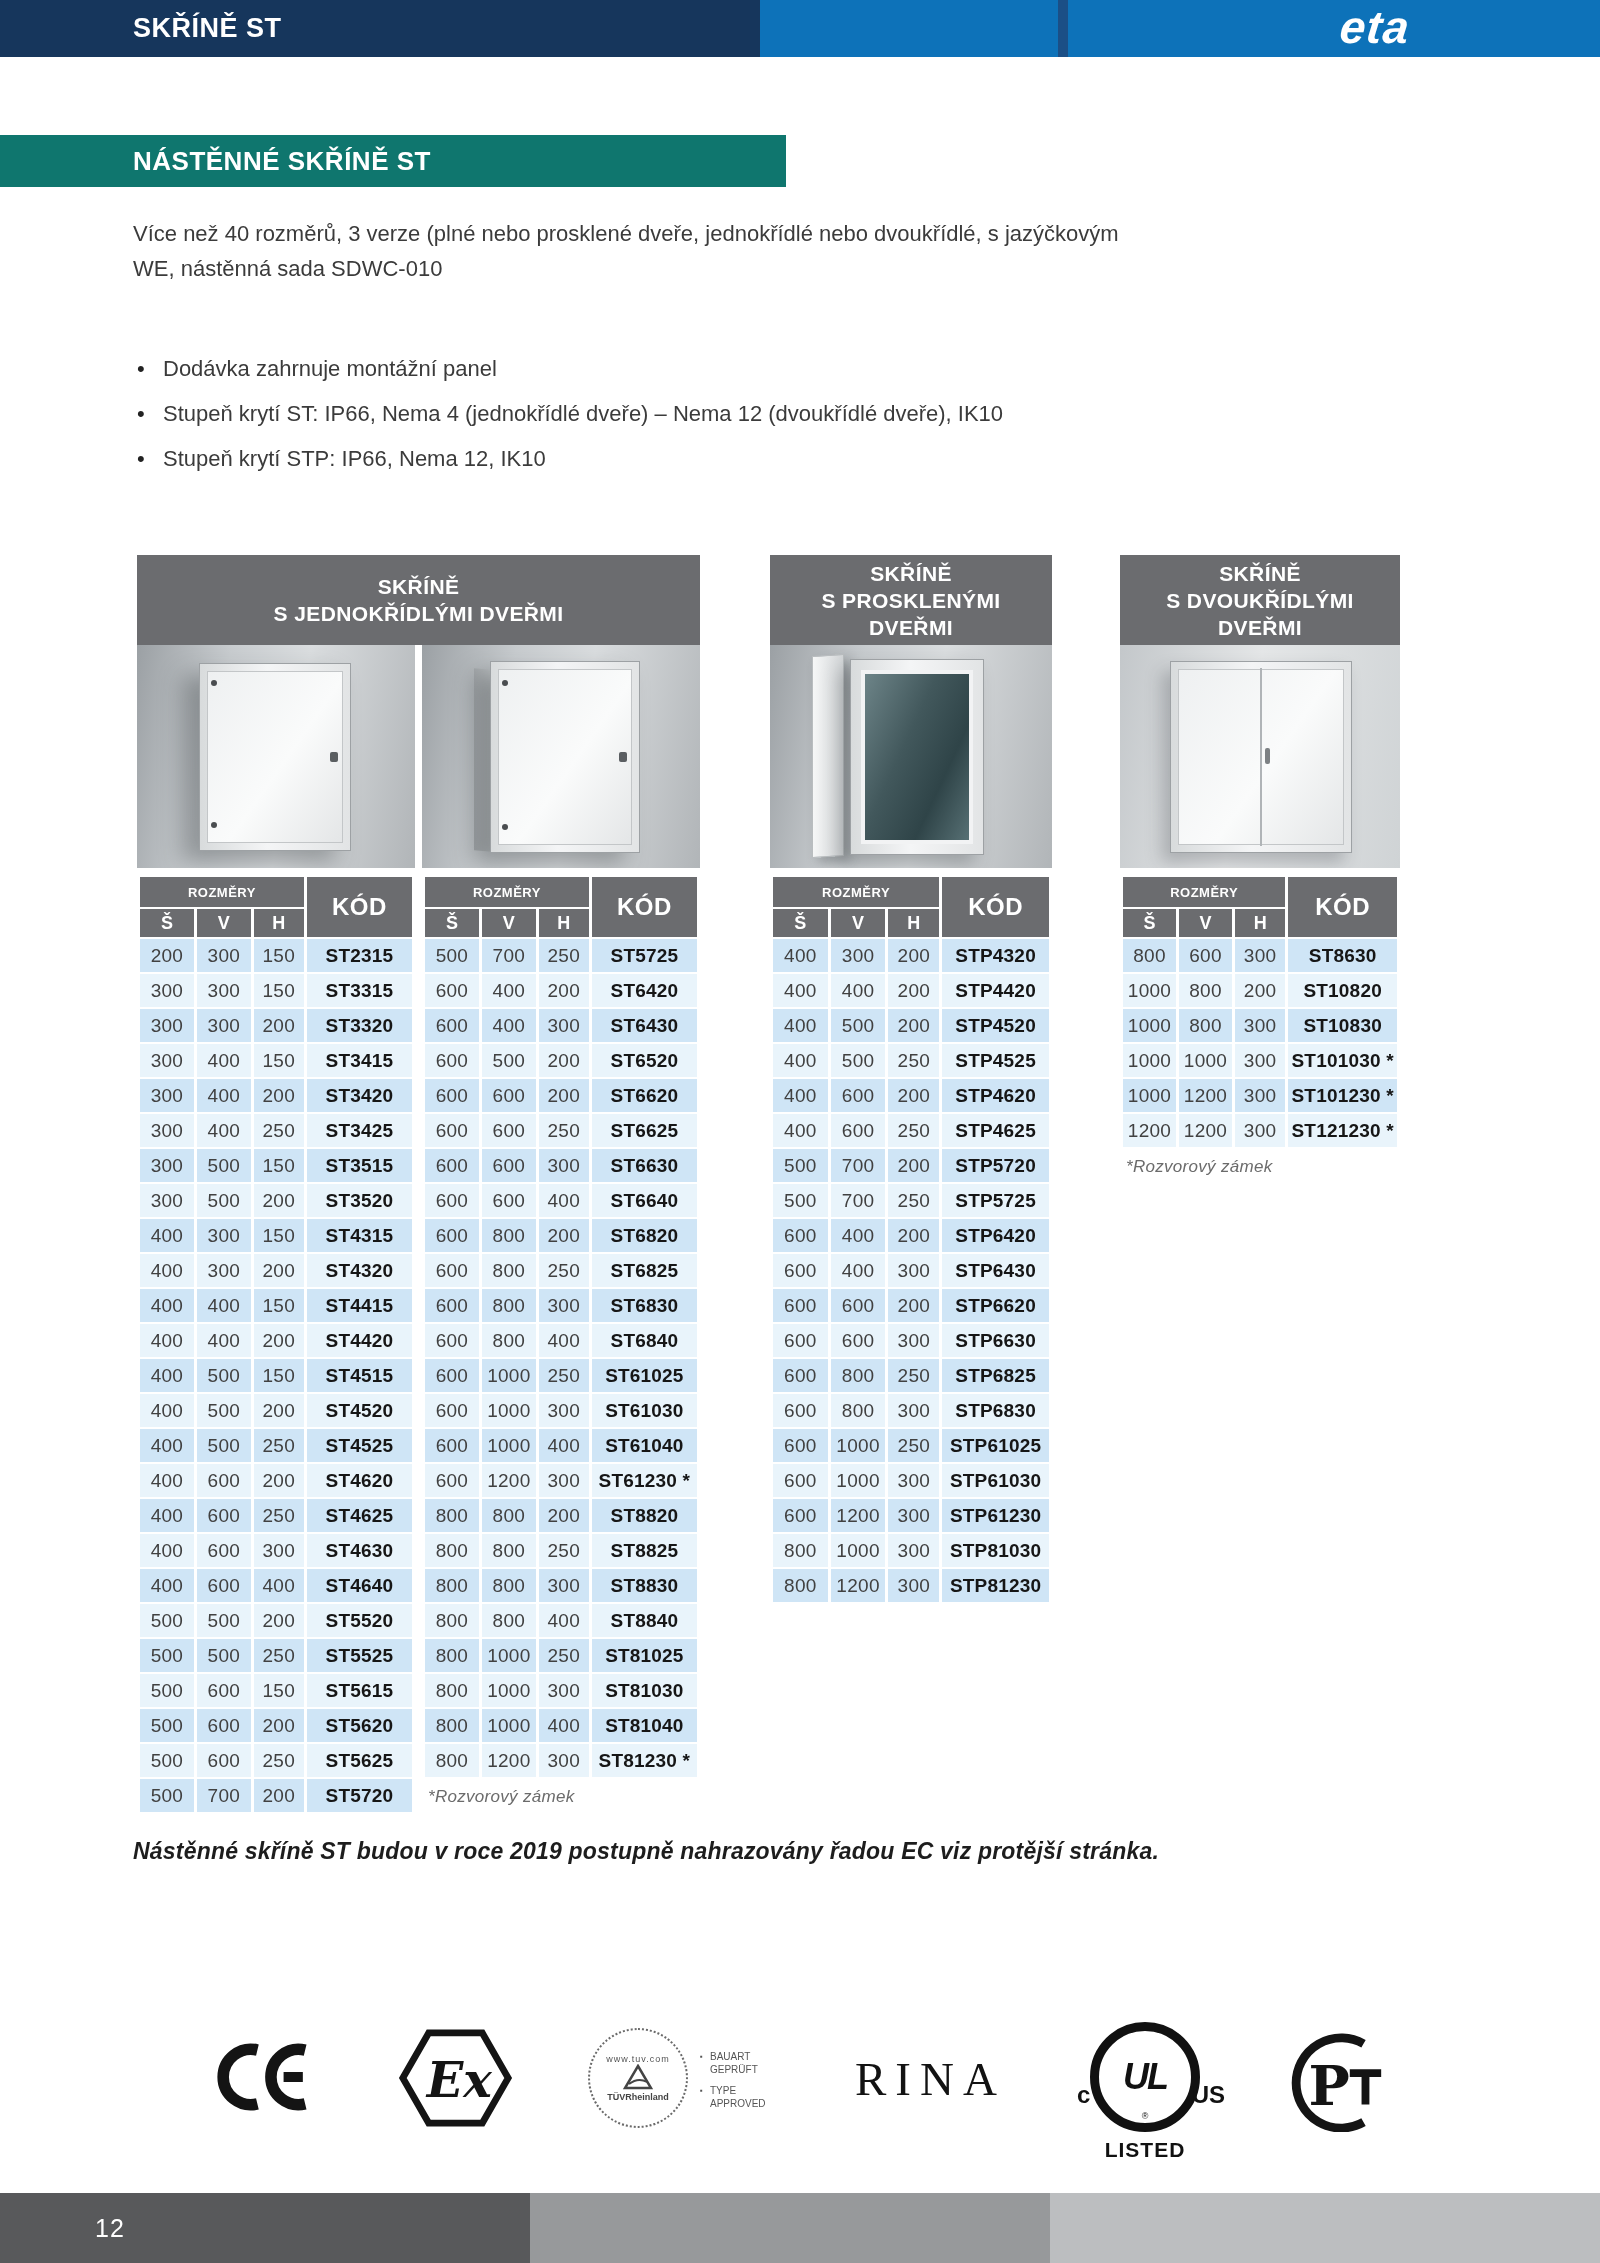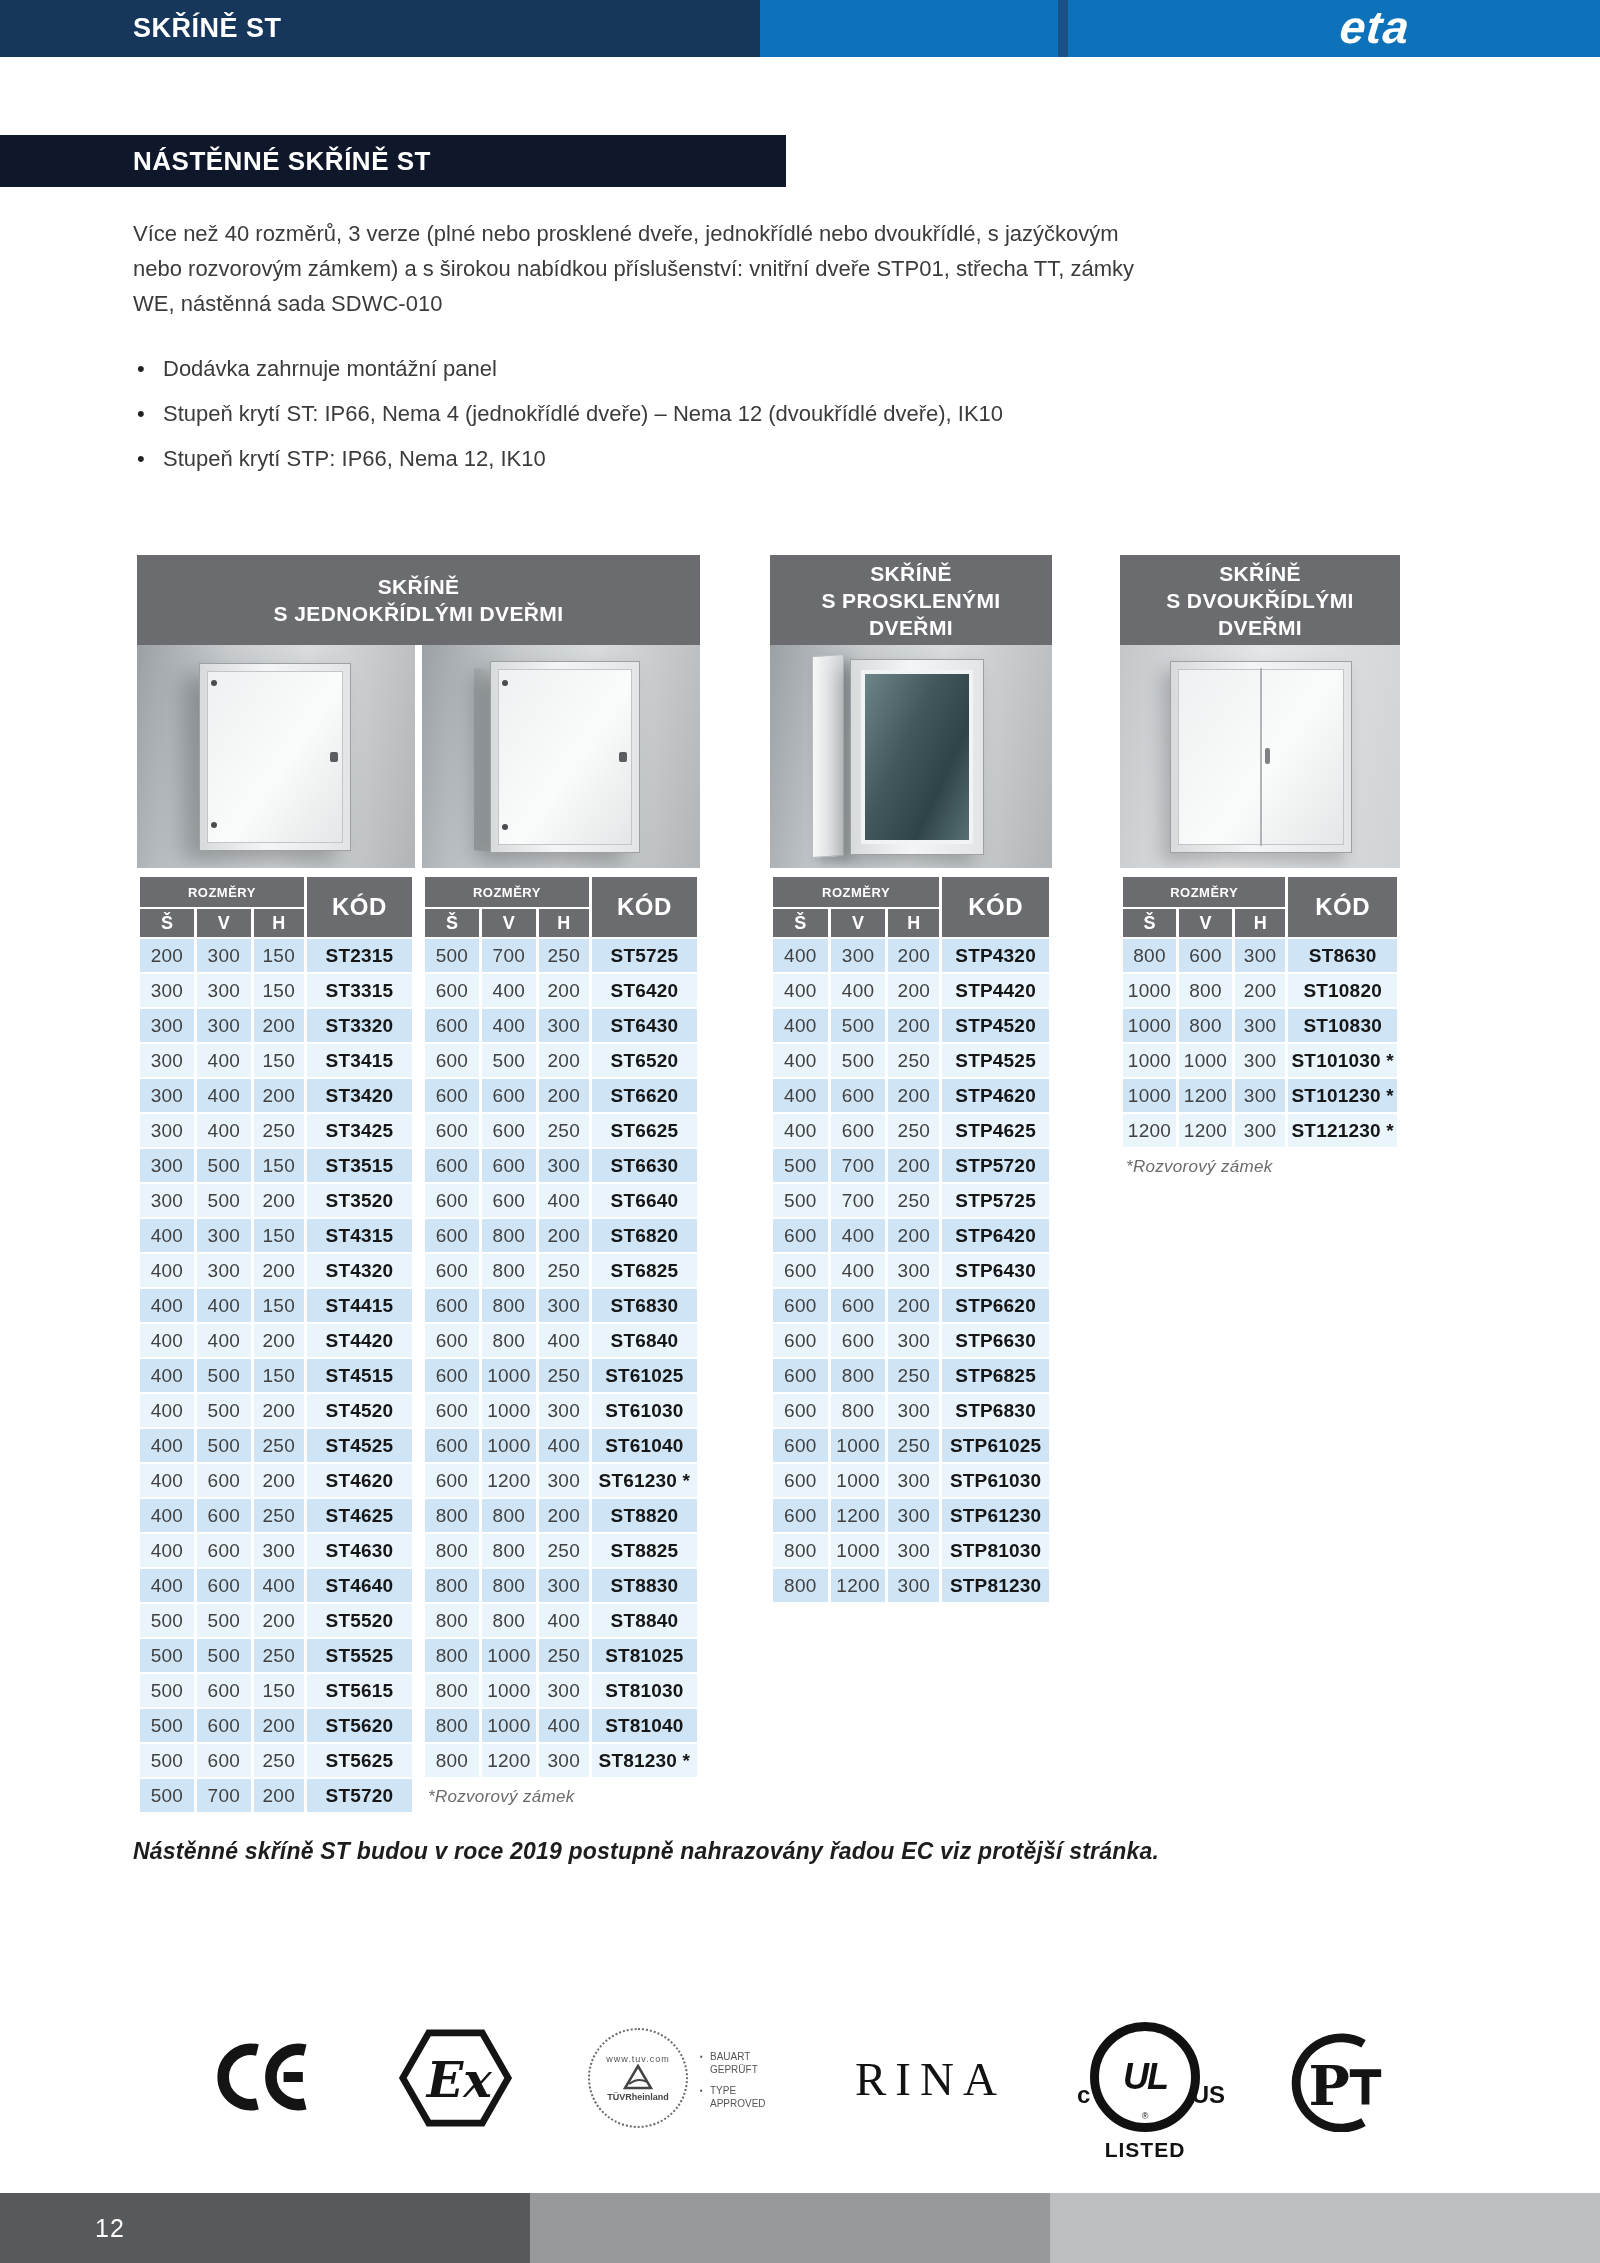--- a/index.html
+++ b/index.html
@@ -12,21 +12,21 @@
   .topbar .seg-blue1{position:absolute;left:760px;top:0;width:298px;height:57px;background:#0d72b9;}
   .topbar .seg-div{position:absolute;left:1058px;top:0;width:10px;height:57px;background:#1b4f86;}
   .topbar .seg-blue2{position:absolute;left:1068px;top:0;width:532px;height:57px;background:#0d72b9;}
   .topbar-title{position:absolute;left:133px;top:0;height:57px;line-height:57px;color:#fff;
                 font-size:27px;font-weight:bold;letter-spacing:.5px;}
   .eta-logo{position:absolute;left:1340px;top:0;height:57px;line-height:55px;color:#fff;
             font-size:46px;font-weight:bold;font-style:italic;letter-spacing:1px;
             transform:skewX(-6deg);}
 
   
-  .banner{position:absolute;left:0;top:135px;width:786px;height:52px;background:#0f172a;}
+  .banner{position:absolute;left:0;top:135px;width:786px;height:52px;background:#0f766e;}
   .banner-title{position:absolute;left:133px;top:0;height:52px;line-height:52px;color:#fff;
                 font-size:26px;font-weight:bold;letter-spacing:.5px;}
 
   
   .intro{position:absolute;left:133px;top:216px;width:1350px;font-size:22px;line-height:35px;color:#3b3b3b;}
   .bullets{position:absolute;left:137px;top:356px;width:1350px;font-size:22px;color:#3b3b3b;}
   .bullet{display:flex;align-items:baseline;margin-bottom:19px;}
   .bullet .dot{width:26px;flex:0 0 26px;font-size:22px;color:#222;}
 
   
@@ -110,21 +110,20 @@
     <div class="topbar-title">SKŘÍNĚ ST</div>
     <div class="eta-logo">eta</div>
   </div>
 
   <div class="banner">
     <div class="banner-title">NÁSTĚNNÉ SKŘÍNĚ ST</div>
   </div>
 
   <div class="intro">
     <div>Více než 40 rozměrů, 3 verze (plné nebo prosklené dveře, jednokřídlé nebo dvoukřídlé, s jazýčkovým</div>
-    <div>nebo rozvorovým zámkem) a s širokou nabídkou příslušenství: vnitřní dveře STP01, střecha TT, zámky</div>
     <div>WE, nástěnná sada SDWC-010</div>
   </div>
 
   <div class="bullets">
     <div class="bullet">
       <span class="dot">•</span>
       <span>Dodávka zahrnuje montážní panel</span>
     </div>
     <div class="bullet">
       <span class="dot">•</span>

